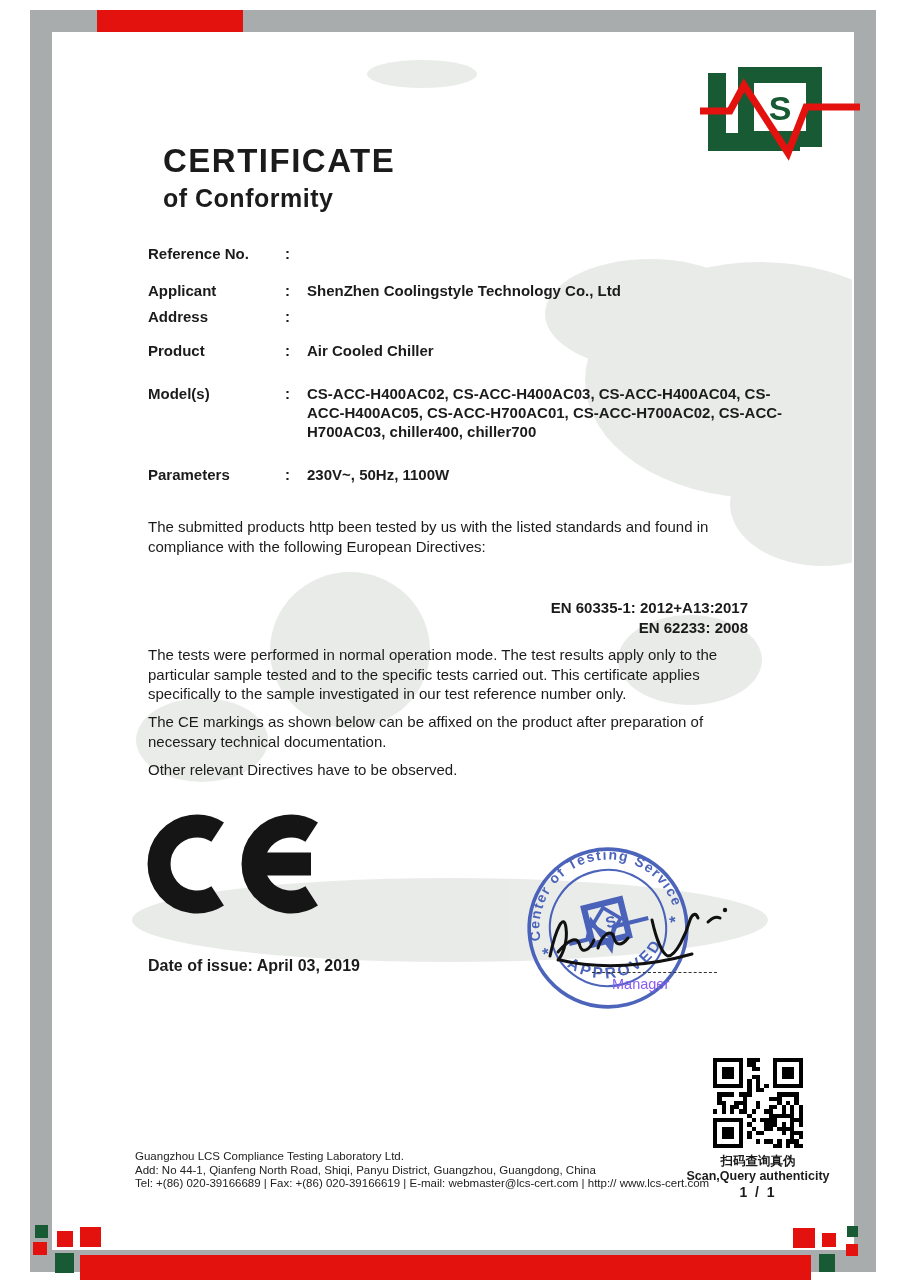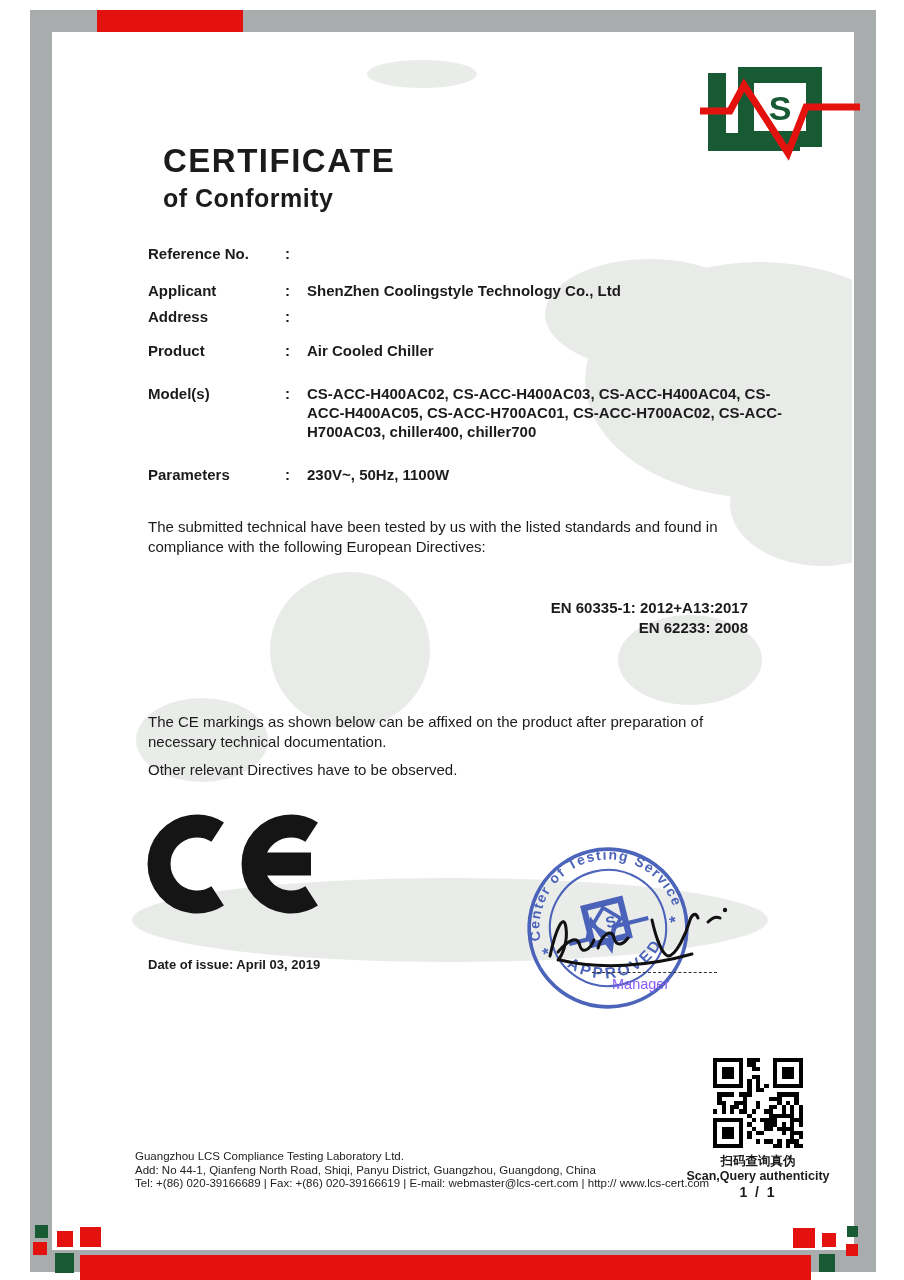--- a/index.html
+++ b/index.html
@@ -19,21 +19,21 @@
   .subtitle{font-size:25px;font-weight:bold;line-height:1;margin-top:9px;letter-spacing:.5px;}
   .fields{width:700px;font-size:15px;line-height:19px;}
   .frow{display:flex;}
   .frow .fl{width:137px;font-weight:bold;flex:none;}
   .frow .fc{width:22px;font-weight:bold;flex:none;}
   .frow .fv{width:540px;font-weight:bold;white-space:pre-line;}
   .mb18{margin-bottom:18px;} .mb16{margin-bottom:7px;} .mb15{margin-bottom:15px;}
   .mb14{margin-bottom:24px;} .mb24{margin-bottom:24px;}
   .para{font-size:15px;line-height:19.5px;white-space:pre-line;width:600px;}
   .bold{font-weight:bold;}
-  .date-line{font-size:13px;font-weight:bold;}
+  .date-line{font-size:16px;font-weight:bold;}
   .stamp-wrap{transform:rotate(-14deg);opacity:.92;}
   .sig-line{border-top:1.6px dashed #333;width:125px;}
   .manager{font-size:14.5px;color:#8b5cf6;}
   .qr{width:90px;height:90px;display:grid;grid-template-columns:repeat(21,1fr);
       grid-template-rows:repeat(21,1fr);background:#fff;}
   .qr i{display:block;} .qr i.b{background:#000;}
   .qr-cap{width:170px;text-align:center;font-size:12.5px;font-weight:bold;line-height:15px;}
   .page-num{width:170px;text-align:center;font-size:14px;font-weight:bold;letter-spacing:2px;}
   .footer{font-size:11.5px;line-height:13.5px;color:#222;}
 </style>
@@ -113,24 +113,27 @@
 ACC-H400AC05, CS-ACC-H700AC01, CS-ACC-H700AC02, CS-ACC-
 H700AC03, chiller400, chiller700</span>
       </div>
       <div class="frow">
         <span class="fl">Parameters</span>
         <span class="fc">:</span>
         <span class="fv">230V~, 50Hz, 1100W</span>
       </div>
     </div>
 
-    <div class="z para" style="left:96px;top:485px;">The submitted technical have been tested by us with the listed standards and found in
+    <div class="z para" style="left:96px;top:485px;">The submitted products http been tested by us with the listed standards and found in
 compliance with the following European Directives:</div>
     <div class="z para bold" style="left:96px;top:566px;text-align:right;">EN 60335-1: 2012+A13:2017
 EN 62233: 2008</div>
+    <div class="z para" style="left:96px;top:613px;">The tests were performed in normal operation mode. The test results apply only to the
+particular sample tested and to the specific tests carried out. This certificate applies
+specifically to the sample investigated in our test reference number only.</div>
     <div class="z para" style="left:96px;top:680px;">The CE markings as shown below can be affixed on the product after preparation of
 necessary technical documentation.</div>
     <div class="z para" style="left:96px;top:728px;">Other relevant Directives have to be observed.</div>
 
     <svg class="z" style="left:93px;top:780px;" width="192" height="106" viewBox="0 0 192 106">
       <g fill="none" stroke="#151515" stroke-width="23">
         <path d="M72.7,20.1 A38,38 0 1 0 72.7,83.9"></path>
         <path d="M166.7,20.1 A38,38 0 1 0 166.7,83.9"></path>
         <line x1="118" y1="52" x2="166" y2="52"></line>
       </g>

